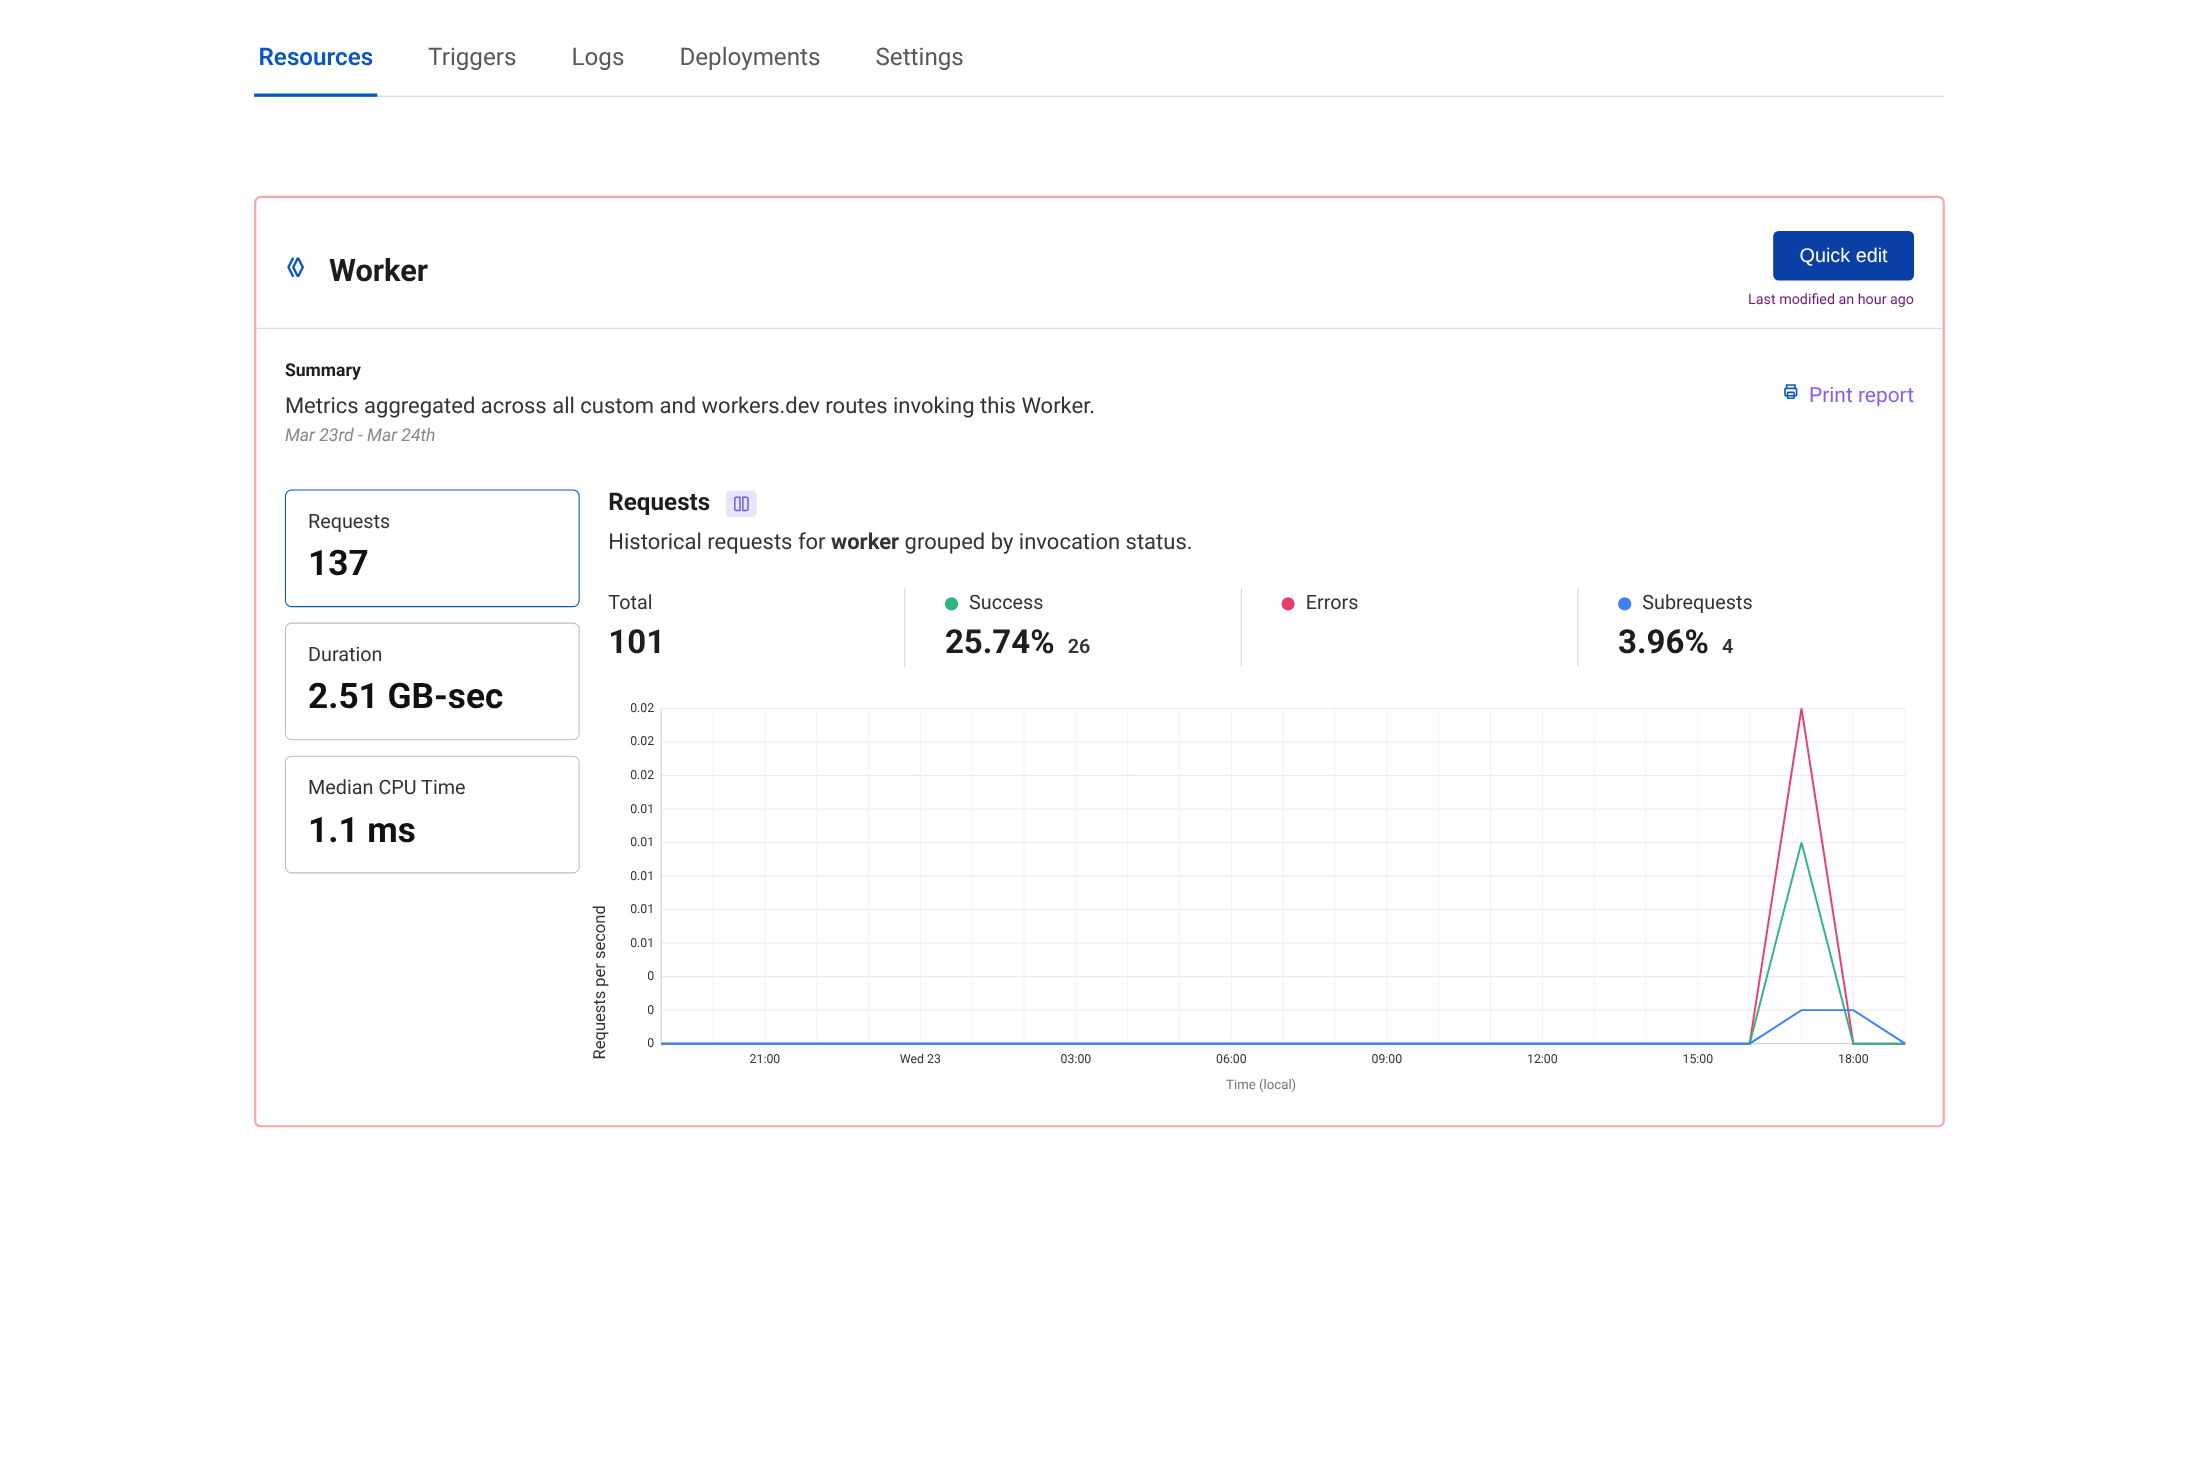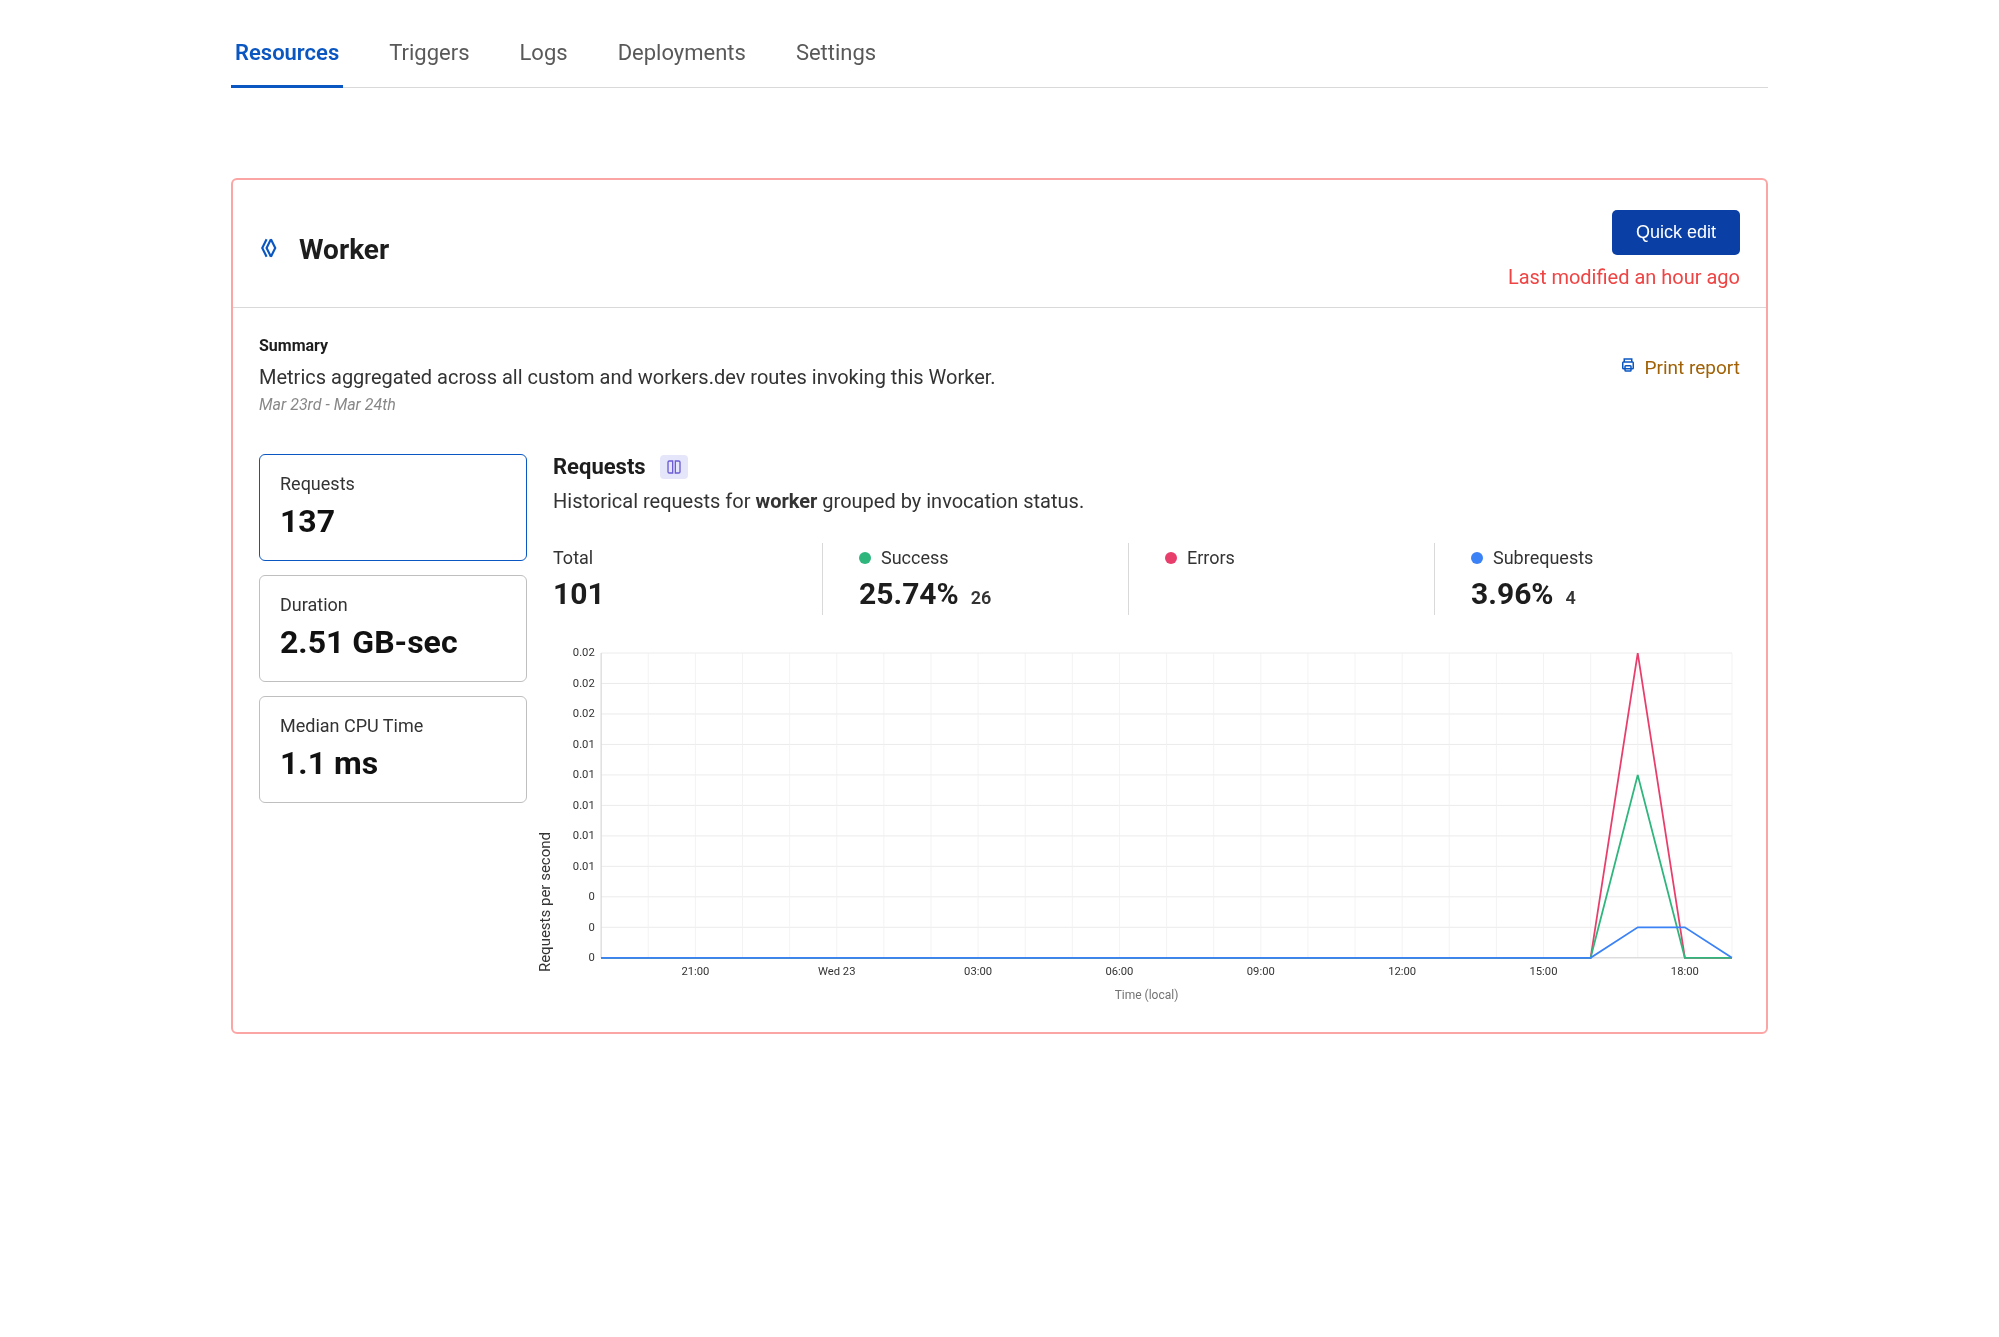--- a/index.html
+++ b/index.html
@@ -62,22 +62,22 @@
   .btn-primary {
     background: #0a3fa6;
     color: #fff;
     border: none;
     padding: 12px 24px;
     font-size: 18px;
     border-radius: 5px;
     cursor: pointer;
   }
   .last-modified {
-    font-size: 20px;
-    color: #ef4444;
+    font-size: 13px;
+    color: #701a75;
   }
   
   .card-body {
     padding: 28px 26px 30px 26px;
     position: relative;
   }
   .summary-title {
     font-size: 16px;
     font-weight: 700;
     margin-bottom: 10px;
@@ -89,21 +89,21 @@
   }
   .date-range {
     font-size: 16px;
     color: #888;
     font-style: italic;
   }
   .print-report {
     position: absolute;
     top: 48px;
     right: 26px;
-    color: #a16207;
+    color: #8b5cf6;
     font-size: 19px;
     cursor: pointer;
     display: flex;
     align-items: center;
     gap: 8px;
   }
   
   .main-row {
     display: flex;
     margin-top: 40px;

